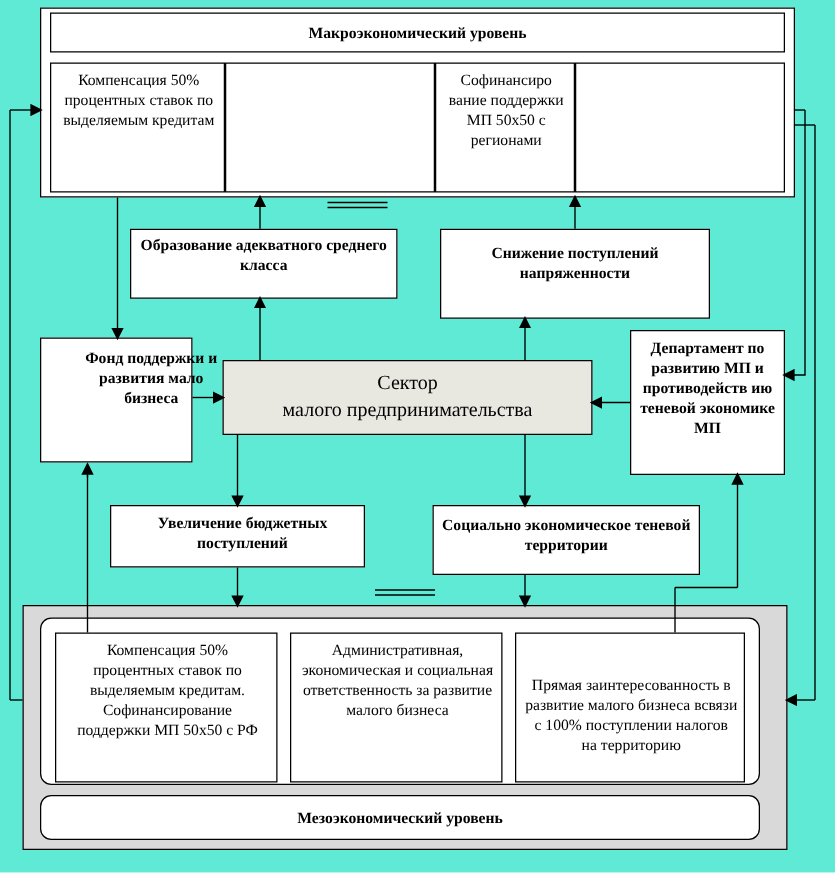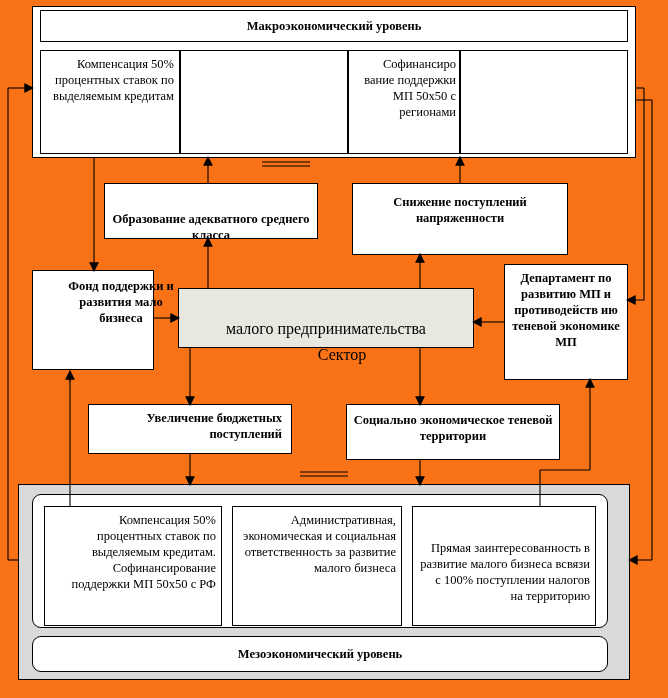--- a/index.html
+++ b/index.html
@@ -4,41 +4,41 @@
 <style>
   html, body {
     margin: 0;
     padding: 0;
     background: #ffffff;
   }
   #page {
     position: relative;
     width: 668px;
     height: 698px;
-    background: #f97316;
+    background: #5eead4;
     font-family: "Liberation Serif", serif;
     overflow: hidden;
   }
   .box {
     position: absolute;
     box-sizing: border-box;
     border: 1px solid #000000;
     background: #ffffff;
   }
   .txt {
     position: absolute;
     box-sizing: border-box;
     font-family: "Liberation Serif", serif;
     font-size: 12.5px;
     line-height: 16px;
     color: #000000;
   }
   .bold { font-weight: bold; }
   .center { text-align: center; }
-  .left { text-align: right; font-family: Liberation Serif, serif; }
+  .left { text-align: center; font-family: Liberation Serif, serif; }
 
   
   .band {
     position: absolute;
     box-sizing: border-box;
     border: 1px solid #000000;
     background: #ffffff;
   }
   .band-gray {
     position: absolute;
@@ -77,33 +77,33 @@
   <div class="txt left" style="left:48px; top:56px; width:126px;">Компенсация 50% процентных ставок по выделяемым кредитам</div>
 
   <div class="box" style="left:180px; top:50px; width:168px; height:104px;"></div>
 
   <div class="box" style="left:348px; top:50px; width:112px; height:104px;"></div>
   <div class="txt left" style="left:354px; top:56px; width:102px;">Софинансиро вание поддержки МП 50х50 с регионами</div>
 
   <div class="box" style="left:460px; top:50px; width:168px; height:104px;"></div>
 
   <div class="box" style="left:104px; top:183px; width:214px; height:56px;"></div>
-  <div class="txt bold center" style="left:110px; top:188px; width:202px;margin-top:23px;">Образование адекватного среднего класса</div>
+  <div class="txt bold center" style="left:110px; top:188px; width:202px;">Образование адекватного среднего класса</div>
 
   <div class="box" style="left:352px; top:183px; width:216px; height:72px;"></div>
   <div class="txt bold center" style="left:358px; top:194px; width:204px;">Снижение поступлений напряженности</div>
 
   <div class="box" style="left:32px; top:270px; width:122px; height:100px;"></div>
   <div class="txt bold center" style="left:38px; top:278px; width:110px;margin-left:28px;">Фонд поддержки и развития мало бизнеса</div>
 
   <div class="box" style="left:504px; top:264px; width:124px; height:116px;"></div>
   <div class="txt bold center" style="left:508px; top:270px; width:116px;">Департамент по развитию  МП и противодейств ию теневой экономике МП</div>
 
   <div class="sector" style="left:178px; top:288px; width:296px; height:60px;"></div>
-  <div class="txt center" style="left:198px; top:296px; width:288px; font-size:16px; line-height:22px;margin-top:48px;">Сектор</div>
+  <div class="txt center" style="left:182px; top:296px; width:288px; font-size:16px; line-height:22px;">Сектор</div>
   <div class="txt center" style="left:182px; top:318px; width:288px; font-size:16px; line-height:22px;">малого  предпринимательства</div>
 
   <div class="box" style="left:88px; top:404px; width:204px; height:50px;"></div>
   <div class="txt bold left" style="left:106px; top:410px; width:176px;">Увеличение бюджетных поступлений</div>
 
   <div class="box" style="left:346px; top:404px; width:214px; height:56px;"></div>
   <div class="txt bold center" style="left:352px; top:412px; width:202px;">Социально экономическое теневой территории</div>
 
   <div class="band-gray" style="left:18px; top:484px; width:612px; height:196px;"></div>
 

